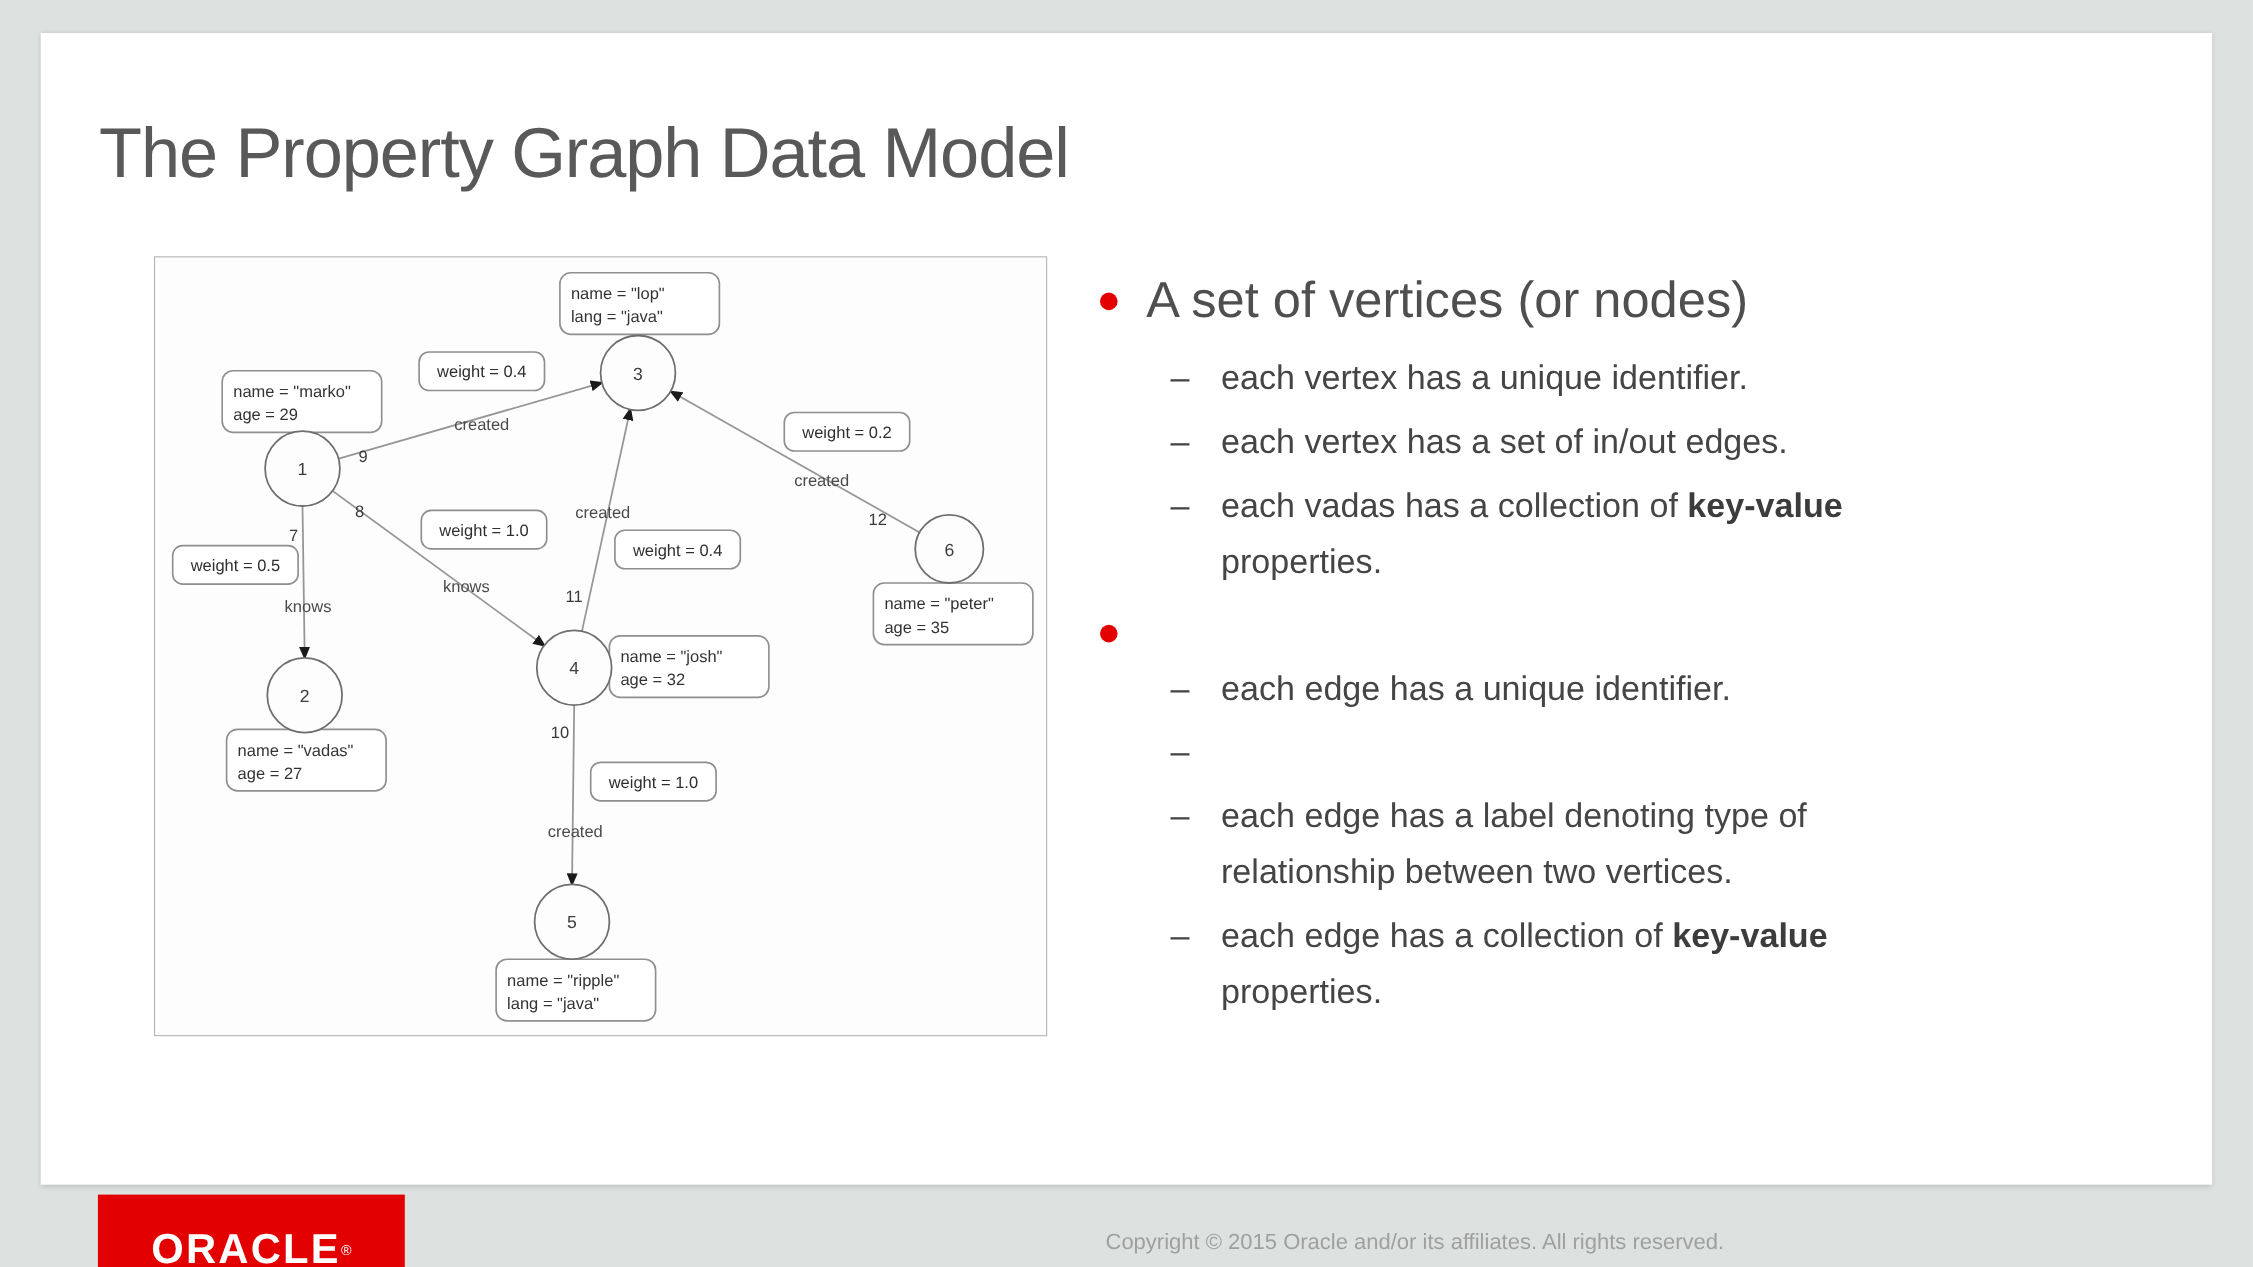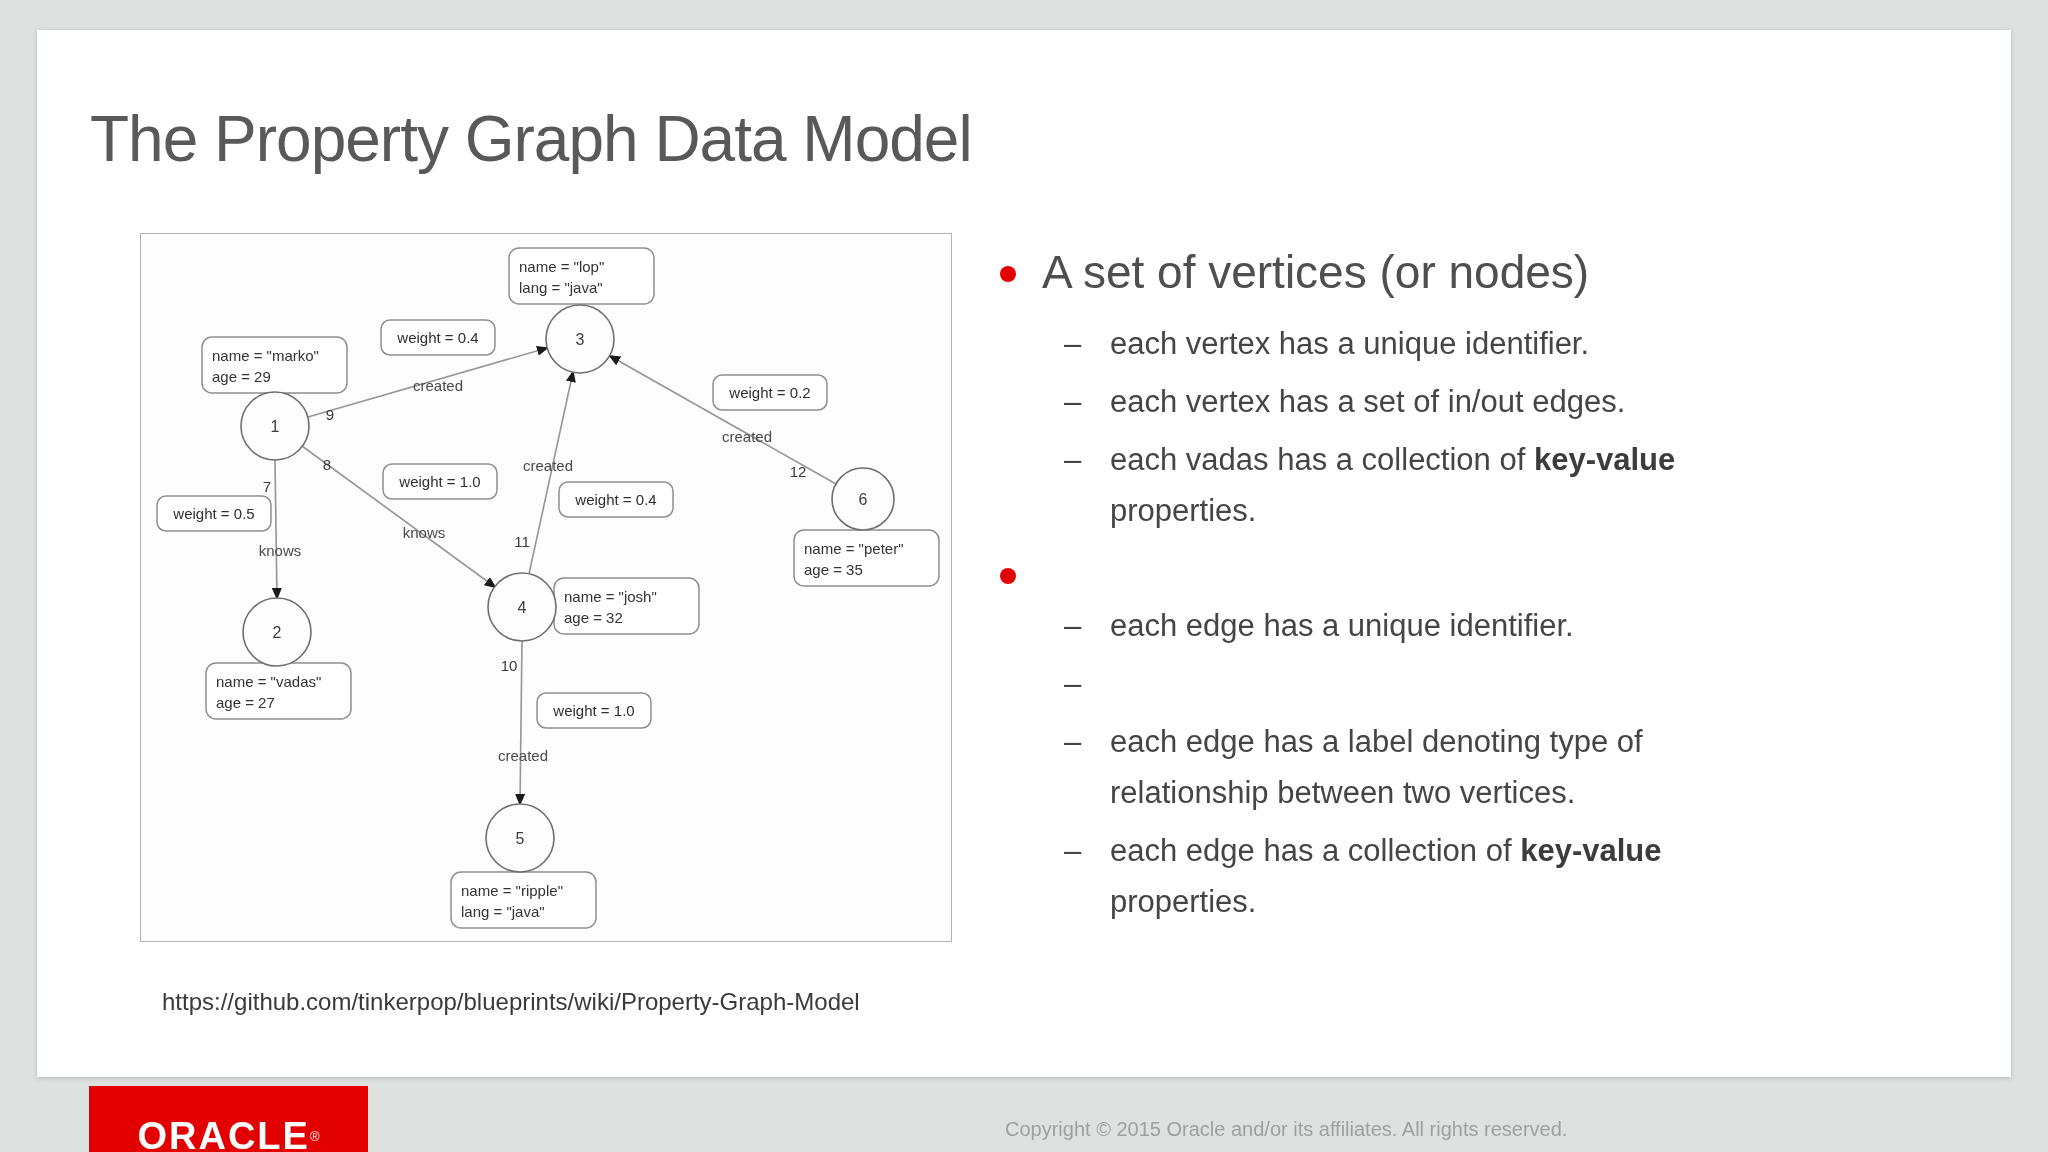--- a/index.html
+++ b/index.html
@@ -175,21 +175,20 @@
 
       <text class="elbl" x="297" y="157">created</text>
       <text class="elbl" x="139" y="322">knows</text>
       <text class="elbl" x="283" y="304">knows</text>
       <text class="elbl" x="407" y="237">created</text>
       <text class="elbl" x="606" y="208">created</text>
       <text class="elbl" x="382" y="527">created</text>
     </svg>
   </div>
 
-  <div class="source-url">https://github.com/tinkerpop/blueprints/wiki/Property-Graph-Model</div>
 
   <div class="bullets">
 
     <div class="group">
       <div class="group-heading">
         <span class="red-dot"></span>
         <span class="htext">A set of vertices (or nodes)</span>
       </div>
       <div class="sub-list">
         <div class="sub-item">

